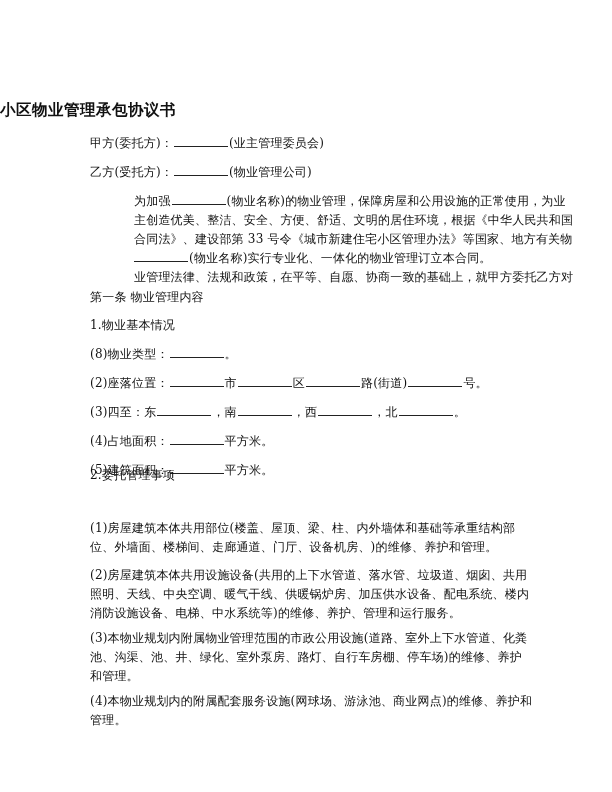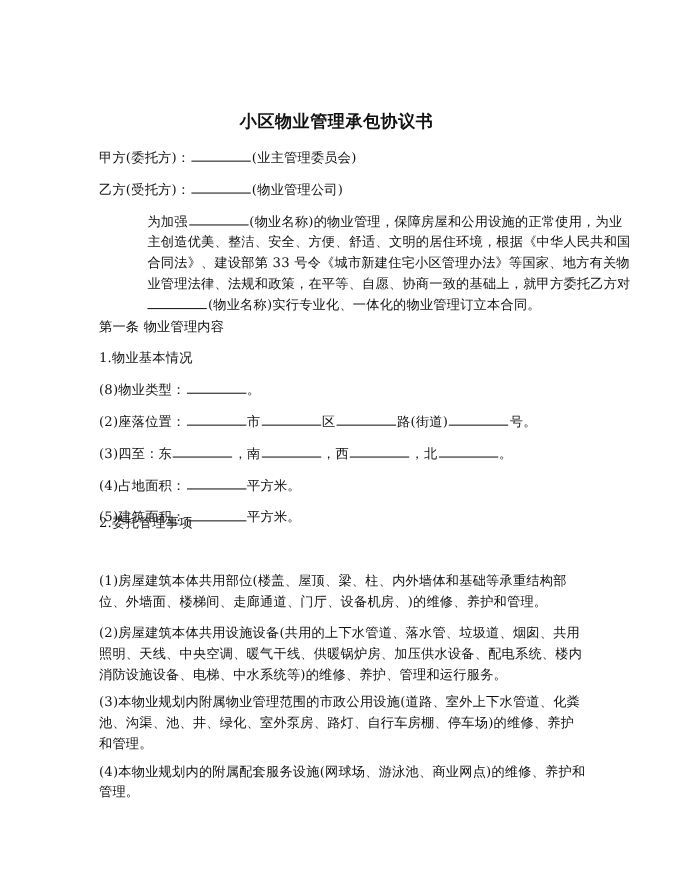--- a/index.html
+++ b/index.html
@@ -20,21 +20,21 @@
     left: 0; top: 0;
     width: 612px;
     height: 792px;
     background: #ffffff;
   }
   .title {
     position: absolute;
     left: 0;
     width: 612px;
     top: 100px;
-    text-align: center;
+    text-align: left;
     font-size: 15.5px;
     font-weight: bold;
     letter-spacing: 0.5px;
     line-height: 20px;
   }
   .para {
     position: absolute;
     left: 90px;
     width: 436px;
     font-size: 12px;
@@ -67,22 +67,22 @@
   </div>
 
   <div class="para" style="top:163px;">
     <span>乙方(受托方)：</span><span class="blank"></span><span>(物业管理公司)</span>
   </div>
 
   <div class="para" style="top:192px;margin-left:44px;">
     <span class="line"><span>为加强</span><span class="blank"></span><span>(物业名称)的物业管理，保障房屋和公用设施的正常使用，为业</span></span>
     <span class="line">主创造优美、整洁、安全、方便、舒适、文明的居住环境，根据《中华人民共和国</span>
     <span class="line">合同法》、建设部第 33 号令《城市新建住宅小区管理办法》等国家、地方有关物</span>
+    <span class="line"><span class="blank" style="margin-left:0;"></span><span>(物业名称)实行专业化、一体化的物业管理订立本合同。</span></span>
     <span class="line">业管理法律、法规和政策，在平等、自愿、协商一致的基础上，就甲方委托乙方对</span>
-    <span class="line"><span class="blank" style="margin-left:0;"></span><span>(物业名称)实行专业化、一体化的物业管理订立本合同。</span></span>
   </div>
 
   <div class="para" style="top:288px;">第一条 物业管理内容</div>
 
   <div class="para" style="top:316px;">1.物业基本情况</div>
 
   <div class="para" style="top:345px;">
     <span>(8)物业类型：</span><span class="blank"></span><span>。</span>
   </div>
 

